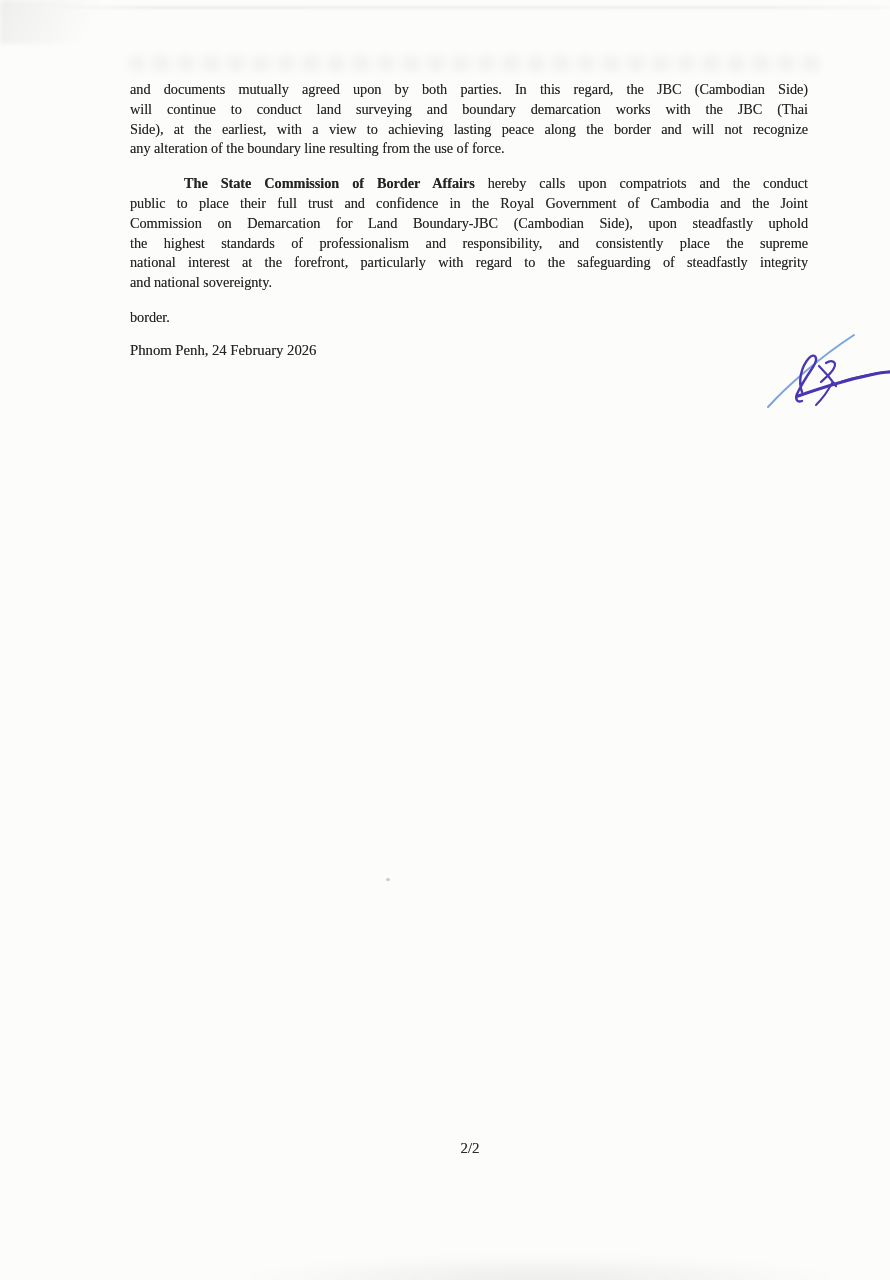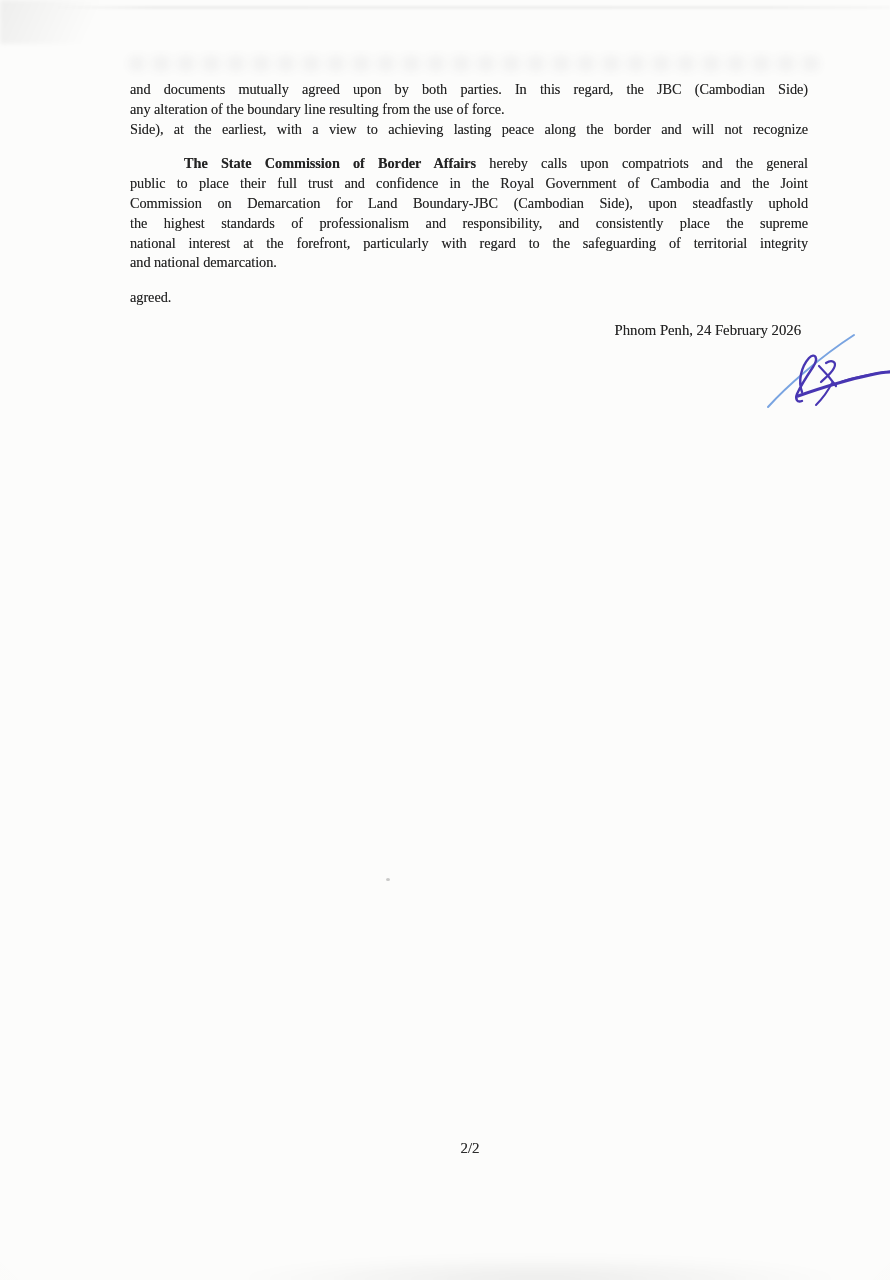--- a/index.html
+++ b/index.html
@@ -60,21 +60,21 @@
     text-shadow:0 0 .5px rgba(45,45,45,0.5);
   }
   .para{margin:0 9px 15px 0;padding:0;}
   .para:last-of-type{margin-bottom:12px;}
   .ln{text-align:justify;}
   .ln.j{text-align-last:justify;}
   .ln.indent{text-indent:54px;}
   .ln b{font-weight:bold;}
   .dateline{
     margin-top:13px;
-    text-align:right;
+    text-align:left;
     padding-right:16px;
     font-size:14.8px;
     white-space:nowrap;
   }
   .signature{
     position:absolute;left:746px;top:325px;width:146px;height:92px;
     pointer-events:none;
   }
   .page-number{
     position:absolute;top:1140px;left:0;right:0;
@@ -94,35 +94,36 @@
   <div class="top-edge"></div>
   <div class="corner-shade"></div>
   <div class="ghost-text"></div>
   <div class="bottom-shadow"></div>
   <div class="speck"></div>
 
   <main class="content">
 
     <section class="para">
       <div class="ln j">and documents mutually agreed upon by both parties. In this regard, the JBC (Cambodian Side)</div>
+      <div class="ln j">will continue to conduct land surveying and boundary demarcation works with the JBC (Thai</div>
+      <div class="ln j">Side), at the earliest, with a view to achieving lasting peace along the border and will not recognize</div>
       <div class="ln">any alteration of the boundary line resulting from the use of force.</div>
-      <div class="ln j">Side), at the earliest, with a view to achieving lasting peace along the border and will not recognize</div>
     </section>
 
     <section class="para">
-      <div class="ln j indent"><b>The State Commission of Border Affairs</b><span> hereby calls upon compatriots and the general</span></div>
+      <div class="ln j indent"><b>The State Commission of Border Affairs</b><span> hereby calls upon compatriots and the conduct</span></div>
       <div class="ln j">public to place their full trust and confidence in the Royal Government of Cambodia and the Joint</div>
       <div class="ln j">Commission on Demarcation for Land Boundary-JBC (Cambodian Side), upon steadfastly uphold</div>
       <div class="ln j">the highest standards of professionalism and responsibility, and consistently place the supreme</div>
-      <div class="ln j">national interest at the forefront, particularly with regard to the safeguarding of territorial integrity</div>
-      <div class="ln">and national demarcation.</div>
+      <div class="ln j">national interest at the forefront, particularly with regard to the safeguarding of steadfastly integrity</div>
+      <div class="ln">and national sovereignty.</div>
     </section>
 
     <section class="para">
-      <div class="ln">agreed.</div>
+      <div class="ln">border.</div>
     </section>
 
     <div class="dateline">Phnom Penh, 24 February 2026</div>
   </main>
 
   <svg class="signature" viewBox="0 0 146 92" xmlns="http://www.w3.org/2000/svg" aria-hidden="true">
 
     <path d="M22,82 C40,62 74,32 108,10" fill="none" stroke="var(--sig-blue,#6a9ade)" stroke-width="2" stroke-linecap="round" opacity="0.9"></path>
 
     <path d="M56,67 C52,56 55,42 63,33 C69,27 73,33 67,42 C61,51 55,60 51,69 C49,74 51,78 56,76" fill="none" stroke="var(--sig-violet,#4836b2)" stroke-width="2.4" stroke-linecap="round"></path>

